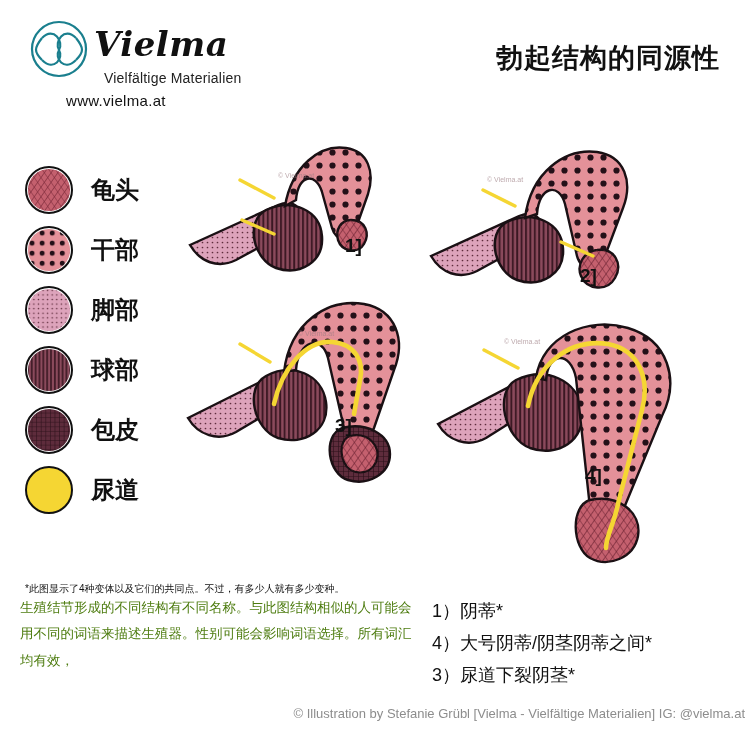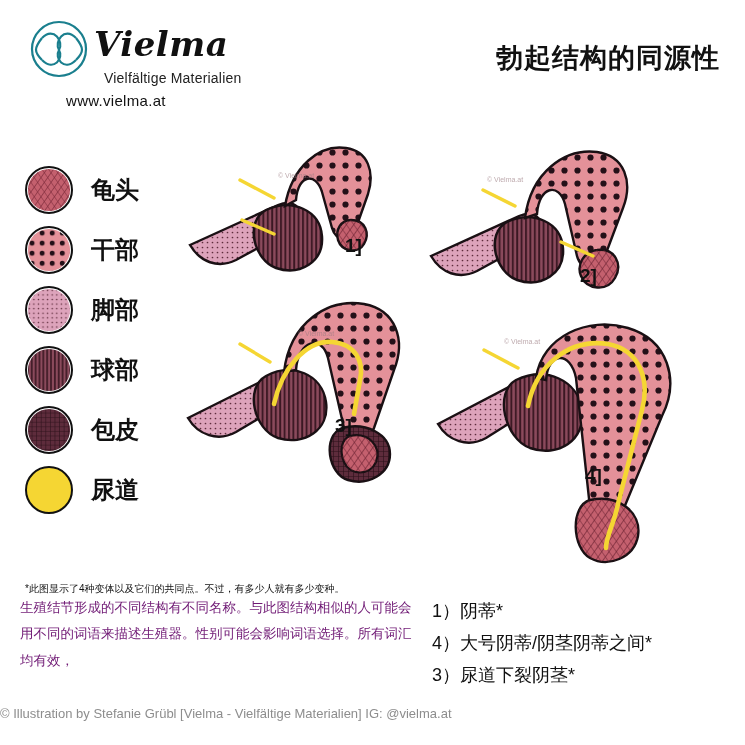--- a/index.html
+++ b/index.html
@@ -133,42 +133,42 @@
     color: #111;
     margin-top: 48px;
   }
   #bodytext {
     position: absolute;
     left: 20px;
     top: 595px;
     width: 400px;
     font-size: 13.5px;
     line-height: 1.95;
-    color: #701a75;
+    color: #4d7c0f;
   }
 
   
   #numlist {
     position: absolute;
     left: 432px;
     top: 595px;
     width: 300px;
     font-size: 18px;
     line-height: 1.78;
     color: #111;
   }
   .numlist-item { white-space: nowrap; }
 
   
   #footer {
     position: absolute;
     left: 0;
     top: 706px;
     width: 745px;
-    text-align: left;
+    text-align: right;
     font-size: 13px;
     color: #8d8d8d;
   }
 
   .wm {
     position: absolute;
     font-size: 7px;
     color: #8a6a6a;
     opacity: 0.65;
   }

